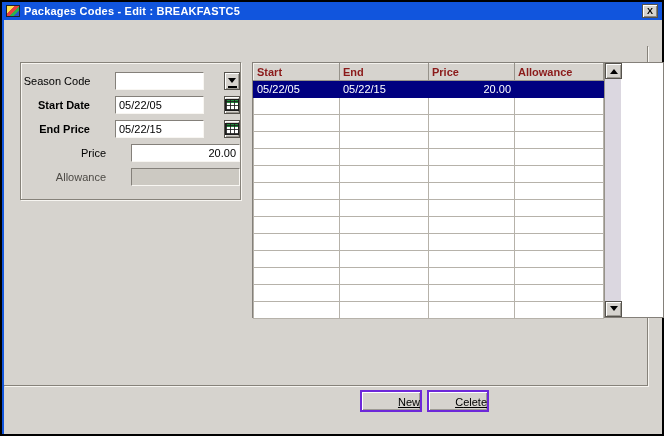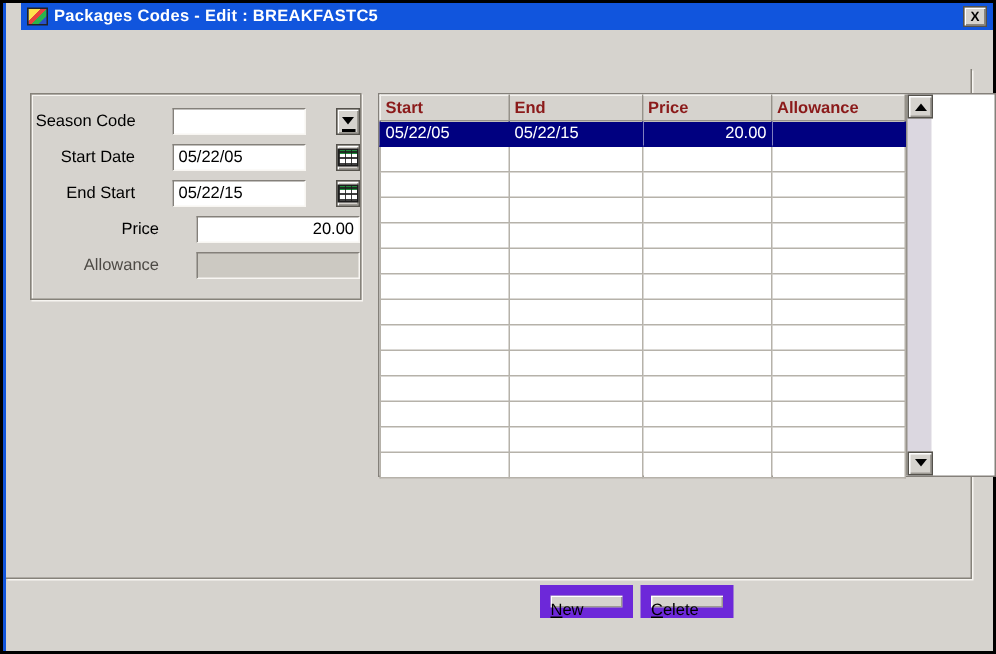--- a/index.html
+++ b/index.html
@@ -8,21 +8,21 @@
 
   .window {
     position:relative; width:664px; height:436px;
     background:#d6d3ce;
     border:2px solid #000;
   }
   .left-accent { position:absolute; left:0; top:0; bottom:0; width:2px; background:var(--titlebar,#1155dd); }
 
   
   .titlebar {
-    position:absolute; left:12px; top:0; right:0; height:18px;
+    position:absolute; left:0; top:0; right:0; height:18px;
     background:var(--titlebar,#1155dd);
     display:flex; align-items:center; padding:0 2px;
   }
   .app-icon { width:14px; height:12px; margin:0 4px 0 2px; border:1px solid #222;
     background:
       linear-gradient(135deg,#ffe14d 0 35%, #e8413c 35% 55%, #2bb24c 55% 75%, #2a52c8 75%);
   }
   .title-text { color:#fff; font-weight:bold; font-size:11px; letter-spacing:.2px; white-space:nowrap; }
   .close-btn {
     position:absolute; right:4px; top:2px; width:16px; height:14px;
@@ -53,21 +53,21 @@
   }
 
   
   .groupbox {
     position:absolute; left:16px; top:16px; width:221px; height:138px;
     border:1px solid #86827a; box-shadow: inset 1px 1px 0 #f7f5f1, 1px 1px 0 #f7f5f1;
     padding-top:9px;
   }
   .frow { display:flex; align-items:center; height:18px; margin-bottom:6px;gap:20px; }
   .flabel { width:92px; text-align:right; margin-right:5px; white-space:nowrap; }
-  .flabel.bold { font-weight:normal; }
+  .flabel.bold { font-weight:bold; }
   .flabel.dim { color:#4d4a45; }
   input.field {
     height:18px; border:1px solid; border-color:#84807a #f8f6f2 #f8f6f2 #84807a;
     background:#fff; font-family:"Liberation Sans",sans-serif; font-size:11px; padding:0 3px;
     outline:none;
   }
   input.w-short { width:89px; }
   input.w-long  { width:109px; }
   input.num { text-align:right; }
   input.disabled { background:#ccc9c2; }
@@ -112,23 +112,23 @@
     box-shadow: inset 1px 1px 0 #fff, inset -1px -1px 0 #9d9a93;
     display:flex; align-items:center; justify-content:center;
   }
   .tri-up   { width:0; height:0; border:4px solid transparent; border-bottom:5px solid #000; margin-top:-3px; }
   .tri-down { width:0; height:0; border:4px solid transparent; border-top:5px solid #000; margin-bottom:-3px; }
 
   
   .btnrow { position:absolute; left:358px; top:388px; display:flex; gap:5px; }
   .pbtn {
     width:62px; height:22px; background:#d6d3ce;
-    border:7px solid #6d28d9;
+    border:2px solid #6d28d9;
     box-shadow: inset 1px 1px 0 #fff, inset -1px -1px 0 #9d9a93;
-    text-align:left; line-height:20px; white-space:pre; cursor:default; font-size:11px;
+    text-align:right; line-height:20px; white-space:pre; cursor:default; font-size:11px;text-decoration:underline;
   }
 </style>
 </head>
 <body>
 
 <div class="window">
   <div class="left-accent"></div>
 
   <div class="titlebar">
     <div class="app-icon"></div>
@@ -149,21 +149,21 @@
         </div>
       </div>
       <div class="frow">
         <span class="flabel bold">Start Date</span>
         <input class="field w-short" value="05/22/05" style="">
         <div class="sidebtn">
           <div class="cal-icon"></div>
         </div>
       </div>
       <div class="frow">
-        <span class="flabel bold">End Start</span>
+        <span class="flabel bold">End Price</span>
         <input class="field w-short" value="05/22/15" style="">
         <div class="sidebtn">
           <div class="cal-icon"></div>
         </div>
       </div>
       <div class="frow">
         <span class="flabel">Price</span>
         <input class="field w-long num" value="20.00" style="">
       </div>
       <div class="frow">

